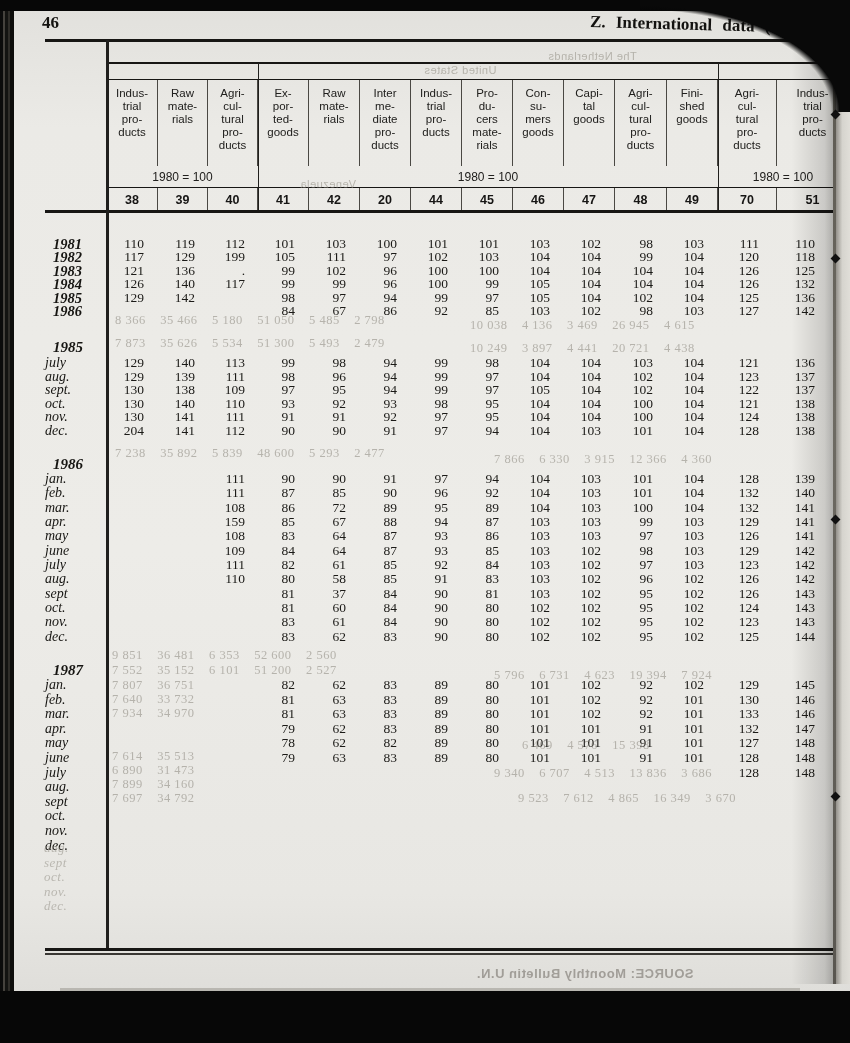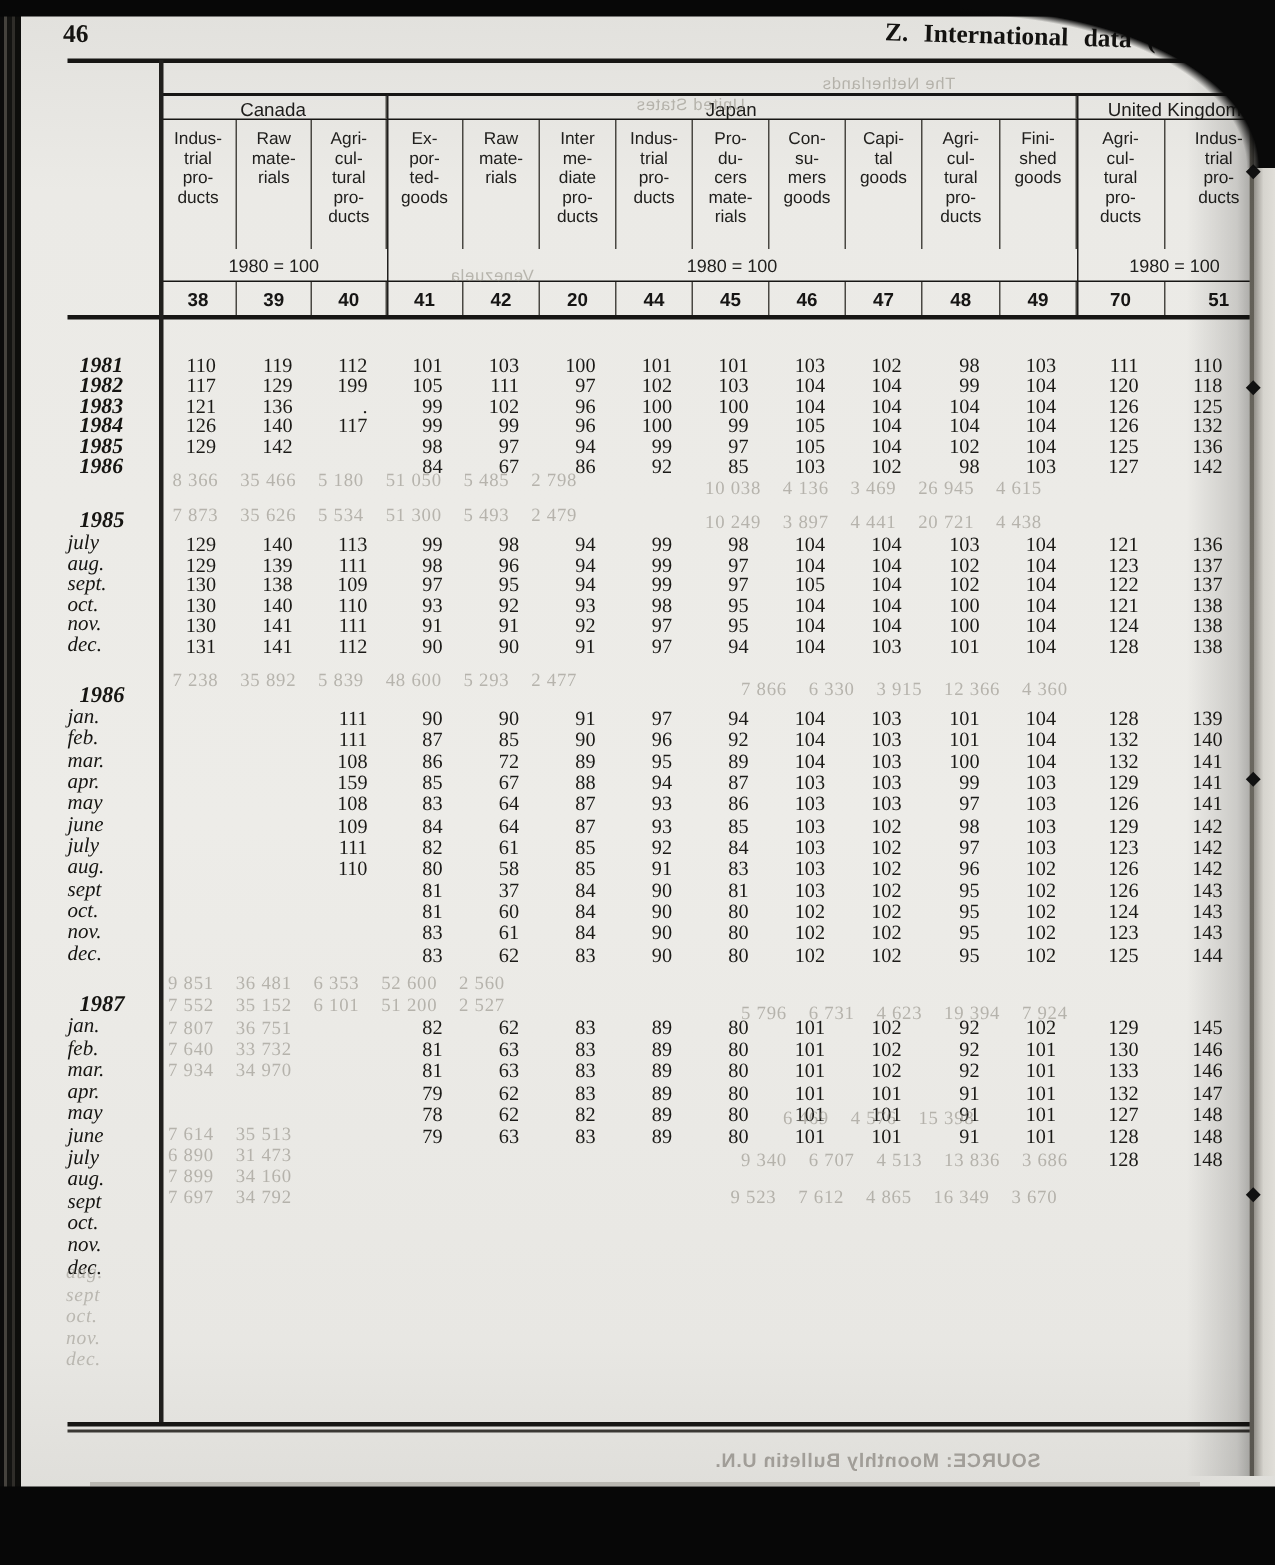--- a/index.html
+++ b/index.html
@@ -64,25 +64,20 @@
 <div id="scan">
   <div id="page"></div>
 
   <div id="page-number">46</div>
   <div id="section-title">Z.  International  data  (cont.)</div>
 
   <div class="hline" style="left:45px;top:39px;width:803px;height:3px;"></div>
 
   <div class="hline" style="left:107px;top:62px;width:741px;height:2px;"></div>
 
-  <div class="band" id="group-band" style="top:64px;height:15px;">
-      <div class="gcell sep" style="width: 151px;">Canada</div>
-      <div class="gcell sep" style="width: 460px;">Japan</div>
-      <div class="gcell" style="width: 130px;">United Kingdom</div>
-    </div>
   <div class="hline" style="left:107px;top:79px;width:741px;height:1px;"></div>
 
   <div class="band" id="colhead-band" style="top:80px;height:86px;">
       <div class="hcol sep" style="width: 51px;">Indus-
 trial
 pro-
 ducts</div>
       <div class="hcol sep" style="width: 50px;">Raw
 mate-
 rials</div>
@@ -354,21 +349,21 @@
           <div class="num" style="width: 51px; padding-right: 14px;">95</div>
           <div class="num" style="width: 51px; padding-right: 14px;">104</div>
           <div class="num" style="width: 51px; padding-right: 14px;">104</div>
           <div class="num" style="width: 52px; padding-right: 14px;">100</div>
           <div class="num" style="width: 51px; padding-right: 14px;">104</div>
           <div class="num" style="width: 59px; padding-right: 18px;">124</div>
           <div class="num" style="width: 71px; padding-right: 33px;">138</div>
         </div>
         <div class="drow" style="height: 13.6px; line-height: 13.6px;">
           <div class="pcell month">dec.</div>
-          <div class="num" style="width: 51px; padding-right: 14px;">131</div>
+          <div class="num" style="width: 51px; padding-right: 14px;">204</div>
           <div class="num" style="width: 50px; padding-right: 13px;">141</div>
           <div class="num" style="width: 50px; padding-right: 13px;">112</div>
           <div class="num" style="width: 51px; padding-right: 14px;">90</div>
           <div class="num" style="width: 51px; padding-right: 14px;">90</div>
           <div class="num" style="width: 51px; padding-right: 14px;">91</div>
           <div class="num" style="width: 51px; padding-right: 14px;">97</div>
           <div class="num" style="width: 51px; padding-right: 14px;">94</div>
           <div class="num" style="width: 51px; padding-right: 14px;">104</div>
           <div class="num" style="width: 51px; padding-right: 14px;">103</div>
           <div class="num" style="width: 52px; padding-right: 14px;">101</div>
@@ -811,21 +806,21 @@
       <div class="ghost" style="left: 494px; top: 668px;">5 796    6 731    4 623    19 394    7 924</div>
       <div class="ghost" style="left: 112px; top: 678px;">7 807    36 751</div>
       <div class="ghost" style="left: 112px; top: 692px;">7 640    33 732</div>
       <div class="ghost" style="left: 112px; top: 706px;">7 934    34 970</div>
       <div class="ghost" style="left: 522px; top: 738px;">6 469    4 576    15 398</div>
       <div class="ghost" style="left: 112px; top: 749px;">7 614    35 513</div>
       <div class="ghost" style="left: 112px; top: 763px;">6 890    31 473</div>
       <div class="ghost" style="left: 494px; top: 766px;">9 340    6 707    4 513    13 836    3 686</div>
       <div class="ghost" style="left: 112px; top: 777px;">7 899    34 160</div>
       <div class="ghost" style="left: 112px; top: 791px;">7 697    34 792</div>
-      <div class="ghost" style="left: 487px; top: 791px;">9 523    7 612    4 865    16 349    3 670</div>
+      <div class="ghost" style="left: 518px; top: 791px;">9 523    7 612    4 865    16 349    3 670</div>
       <div class="ghost ital" style="left: 44px; top: 840px;">aug.</div>
       <div class="ghost ital" style="left: 44px; top: 855px;">sept</div>
       <div class="ghost ital" style="left: 44px; top: 869px;">oct.</div>
       <div class="ghost ital" style="left: 44px; top: 884px;">nov.</div>
       <div class="ghost ital" style="left: 44px; top: 898px;">dec.</div>
     </div>
   <div id="ghost-source">SOURCE:  Moonthly Bulletin U.N.</div>
 
   <div id="curve-shade"></div>
   <div id="gutter"></div>

